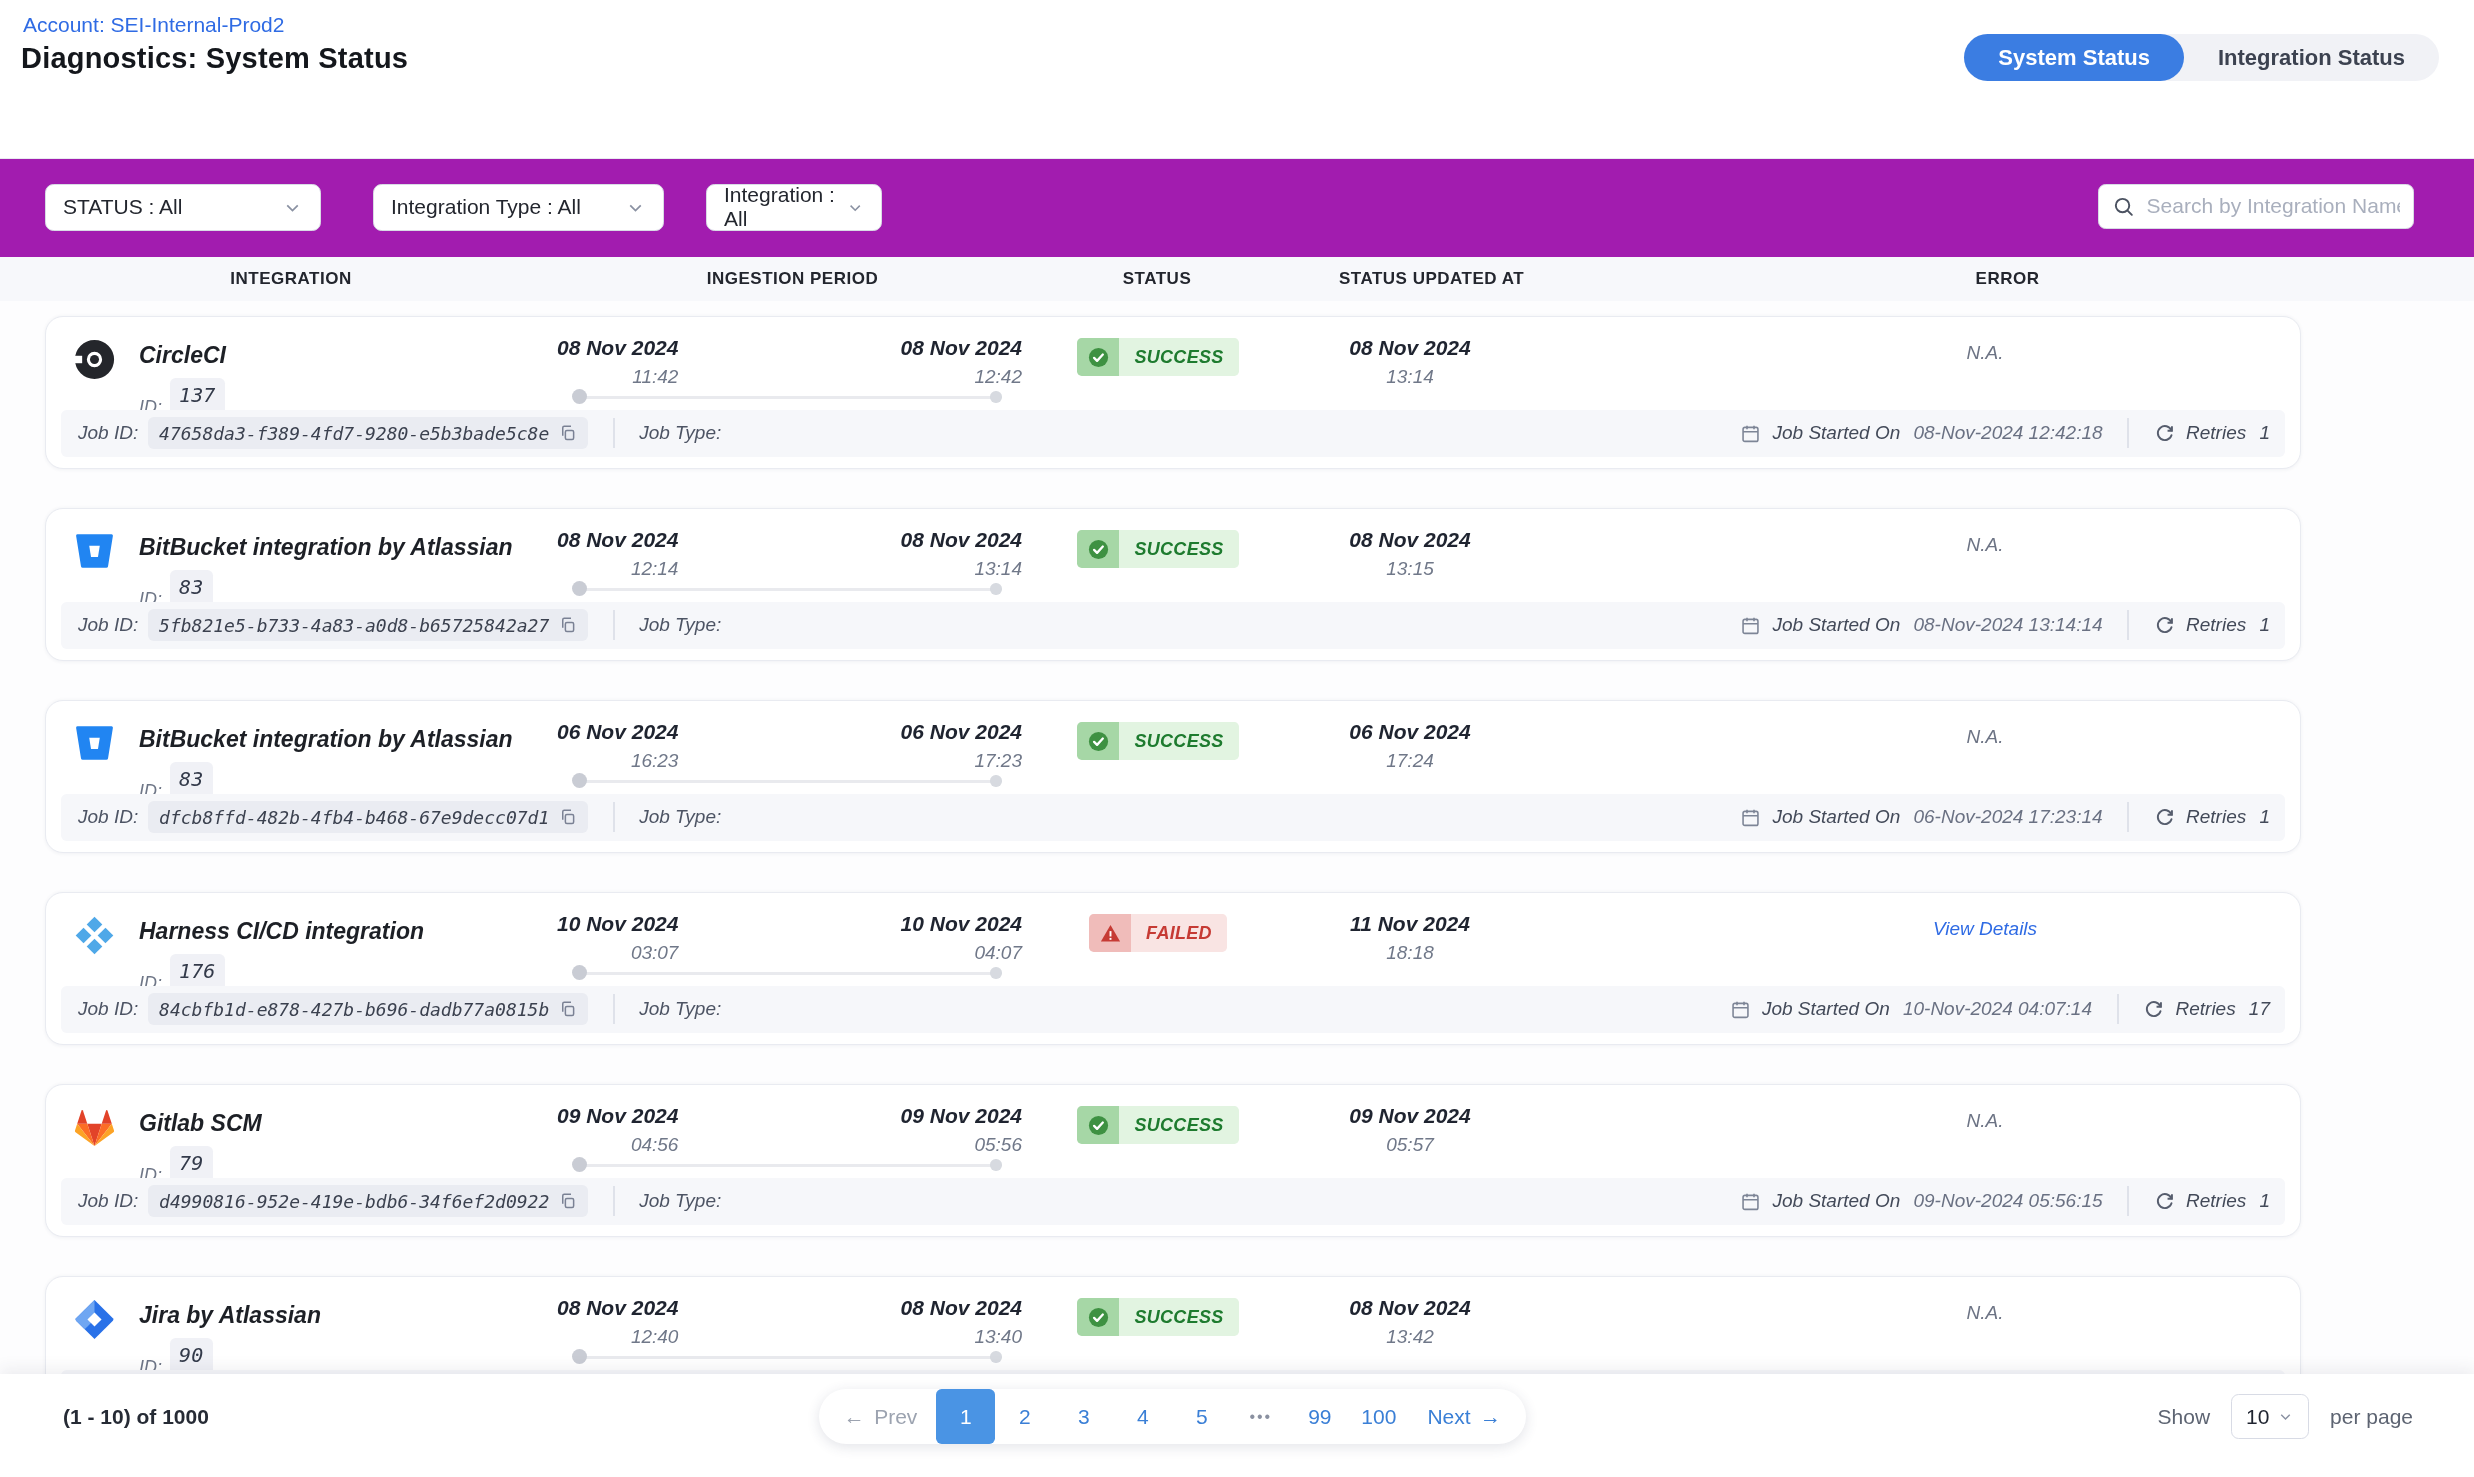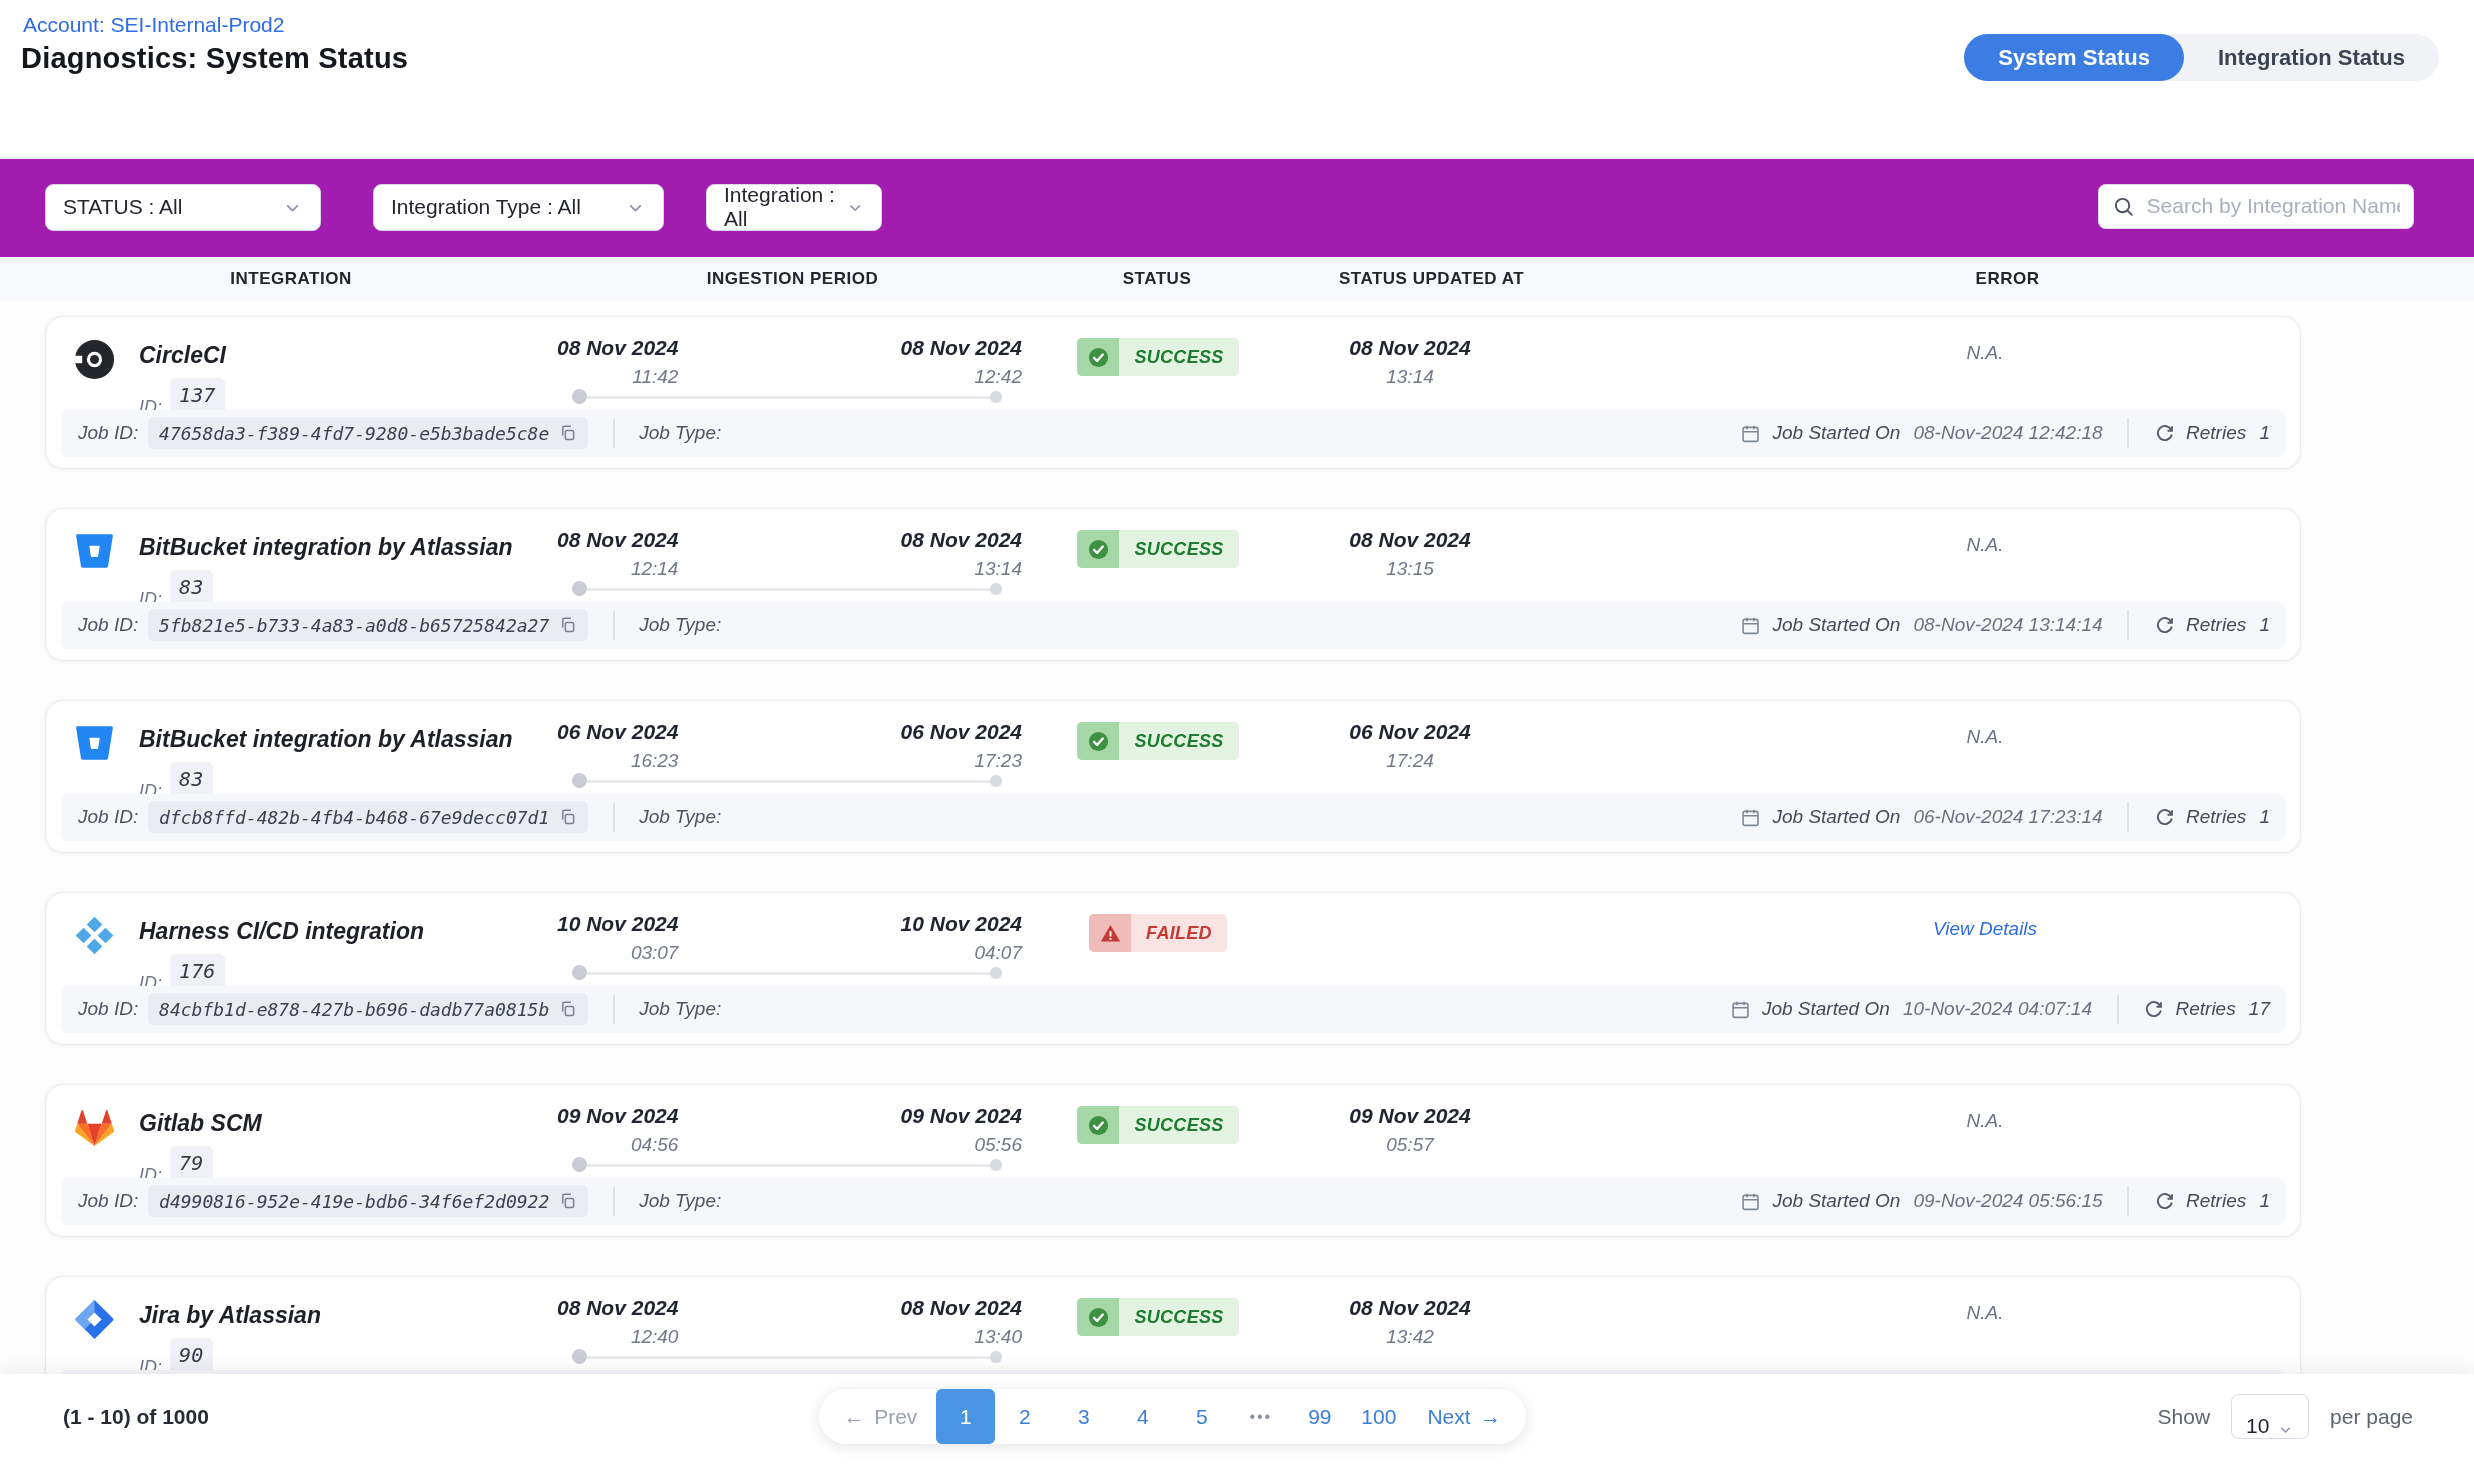--- a/index.html
+++ b/index.html
@@ -91,21 +91,21 @@
   .range { position:absolute; left:63px; top:31px; font-size:21px; font-weight:600; color:#262b35; }
   .pager { position:absolute; left:819px; top:15px; height:55px; background:#fff; border-radius:27.4px;
            box-shadow:0 2.8px 13.2px rgba(50,60,90,.14); display:flex; align-items:stretch; overflow:hidden; padding:0 5.7px; }
   .pg { min-width:59px; display:flex; align-items:center; justify-content:center; font-size:21px; color:#3a7fd6; cursor:pointer; }
   .pg.nav { padding:0 19px; display:flex; gap:9.5px; }
   .pg.prev { color:#9ca3b0; }
   .pg.active { background:#4a94e4; color:#fff; border-radius:5.7px; }
   .pg.dots { color:#8a90a0; font-size:16px; letter-spacing:1.9px; }
   .show-wrap { position:absolute; right:62px; top:20px; display:flex; align-items:center; gap:21px; }
   .show-label, .perpage-label { font-size:21px; color:#5d6472; }
-  .size-select { width:78px; height:45px; border:1.9px solid #d8dbe5; border-radius:7.6px; display:flex; align-items:flex-end;
+  .size-select { width:78px; height:45px; border:1.9px solid #d8dbe5; border-radius:7.6px; display:flex; align-items:center;
                  justify-content:center; gap:7.6px; font-size:21px; color:#1f2430; cursor:pointer; }
   .size-select svg { width:17px; height:17px; }
 </style>
 </head>
 <body>
 
 <header class="topbar">
   <a class="account-link">Account: SEI-Internal-Prod2</a>
   <h1 class="page-title">Diagnostics: System Status</h1>
 
@@ -429,20 +429,24 @@
             <svg viewBox="0 0 24 24">
               <path d="M12 3.2 22 20.3H2z" fill="#C63A34"></path>
               <rect x="11" y="9.5" width="2" height="5.6" fill="#fff"></rect>
               <rect x="11" y="16.6" width="2" height="2" fill="#fff"></rect>
             </svg>
           </span>
         <span class="tx">FAILED</span>
       </span>
     </div>
 
+    <div class="updated">
+      <div class="date">11 Nov 2024</div>
+      <div class="time">18:18</div>
+    </div>
 
     <div class="error-cell link">View Details</div>
 
     <div class="strip">
       <span class="s-label">Job ID:</span>
       <span class="jobid-chip">
         <span class="mono">84cbfb1d-e878-427b-b696-dadb77a0815b</span>
         <svg class="copy-ic" viewBox="0 0 24 24" fill="none" stroke="#7a8194" stroke-width="2">
             <rect x="8.5" y="8.5" width="11" height="12" rx="2"></rect>
             <path d="M5 15.5V5a2 2 0 0 1 2-2h9"></path>

